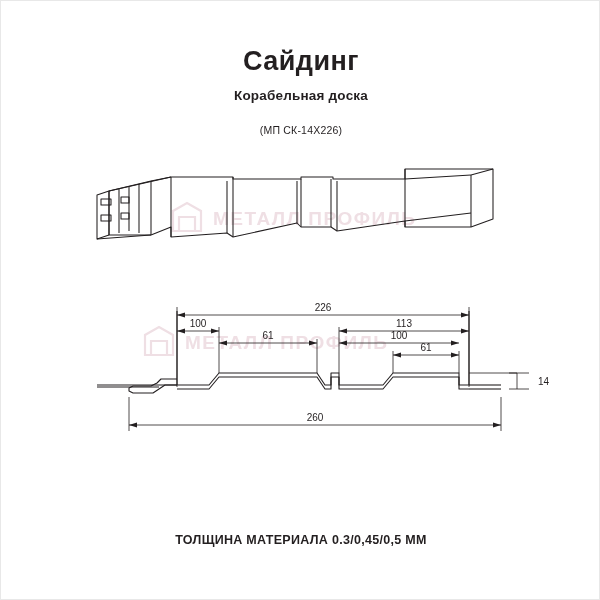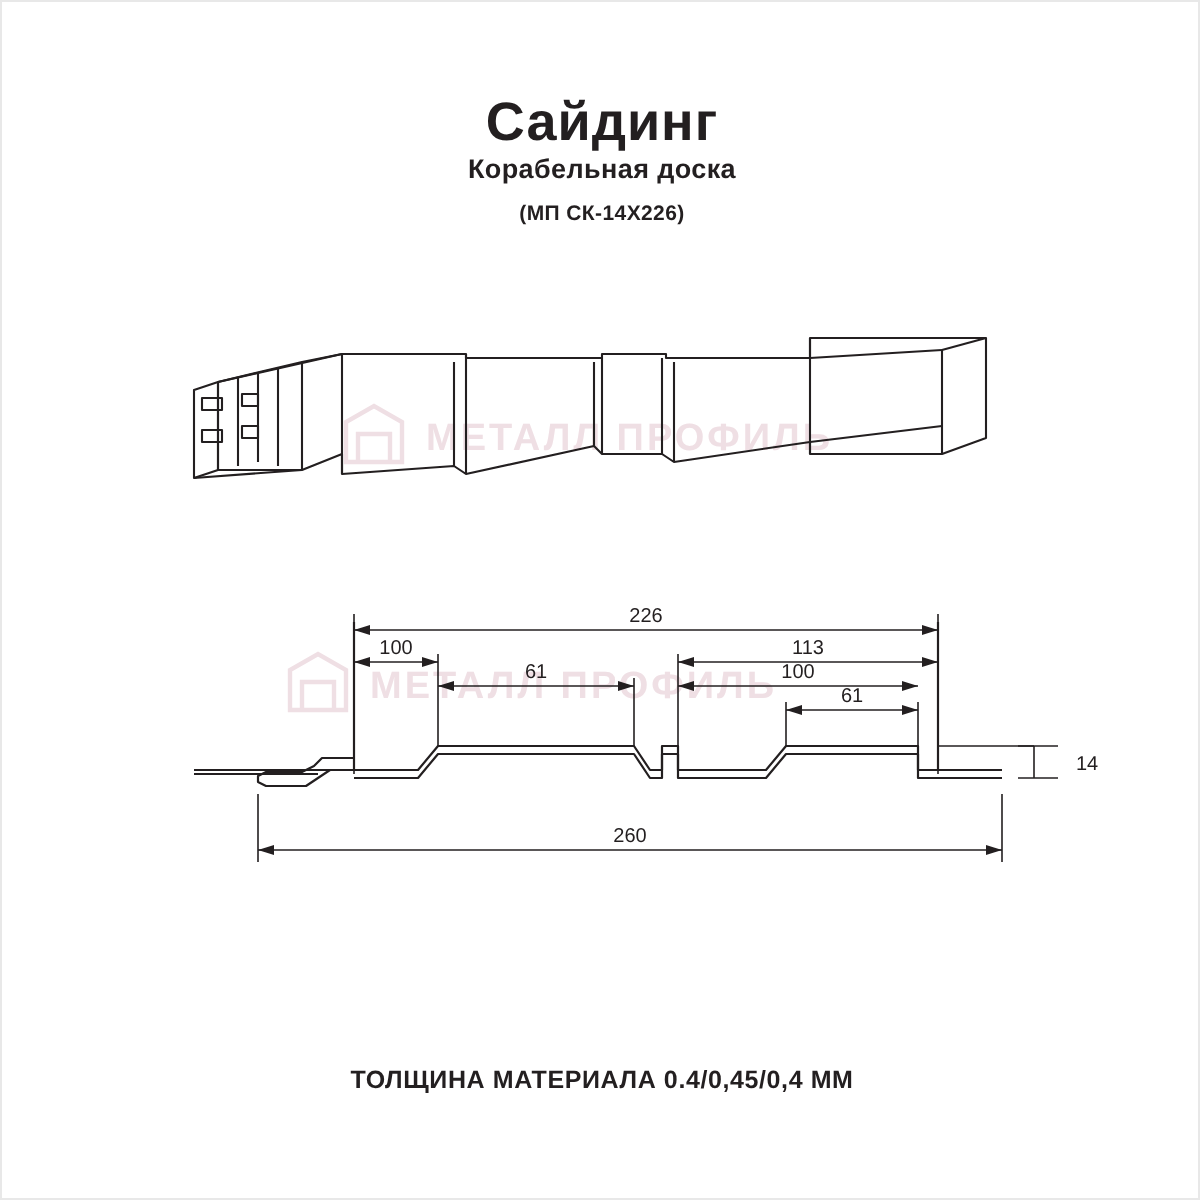--- a/index.html
+++ b/index.html
@@ -30,26 +30,27 @@
   }
   .title {
     font-size: 27px;
     font-weight: bold;
     letter-spacing: 0.5px;
     line-height: 1.1;
   }
   .subtitle {
     font-size: 13.5px;
     font-weight: bold;
+    margin-top: 11px;
     letter-spacing: 0.2px;
   }
   .code {
     font-size: 10.5px;
-    font-weight: bold;
-    margin-top: 9px;
+    font-weight: normal;
+    margin-top: 21px;
     letter-spacing: 0.2px;
   }
   .footer {
     position: absolute;
     bottom: 52px;
     left: 0;
     width: 600px;
     text-align: center;
     font-size: 12.5px;
     font-weight: bold;
@@ -209,15 +210,15 @@
         <text x="267" y="198">61</text>
         <text x="398" y="198">100</text>
         <text x="425" y="210">61</text>
         <text x="314" y="280">260</text>
         <text x="537" y="244" text-anchor="start">14</text>
       </g>
 
     </svg>
   </div>
 
-  <div class="footer">ТОЛЩИНА МАТЕРИАЛА 0.4/0,45/0,4 ММ</div>
+  <div class="footer">ТОЛЩИНА МАТЕРИАЛА 0.3/0,45/0,5 ММ</div>
 
 </div>
 
 </body></html>

